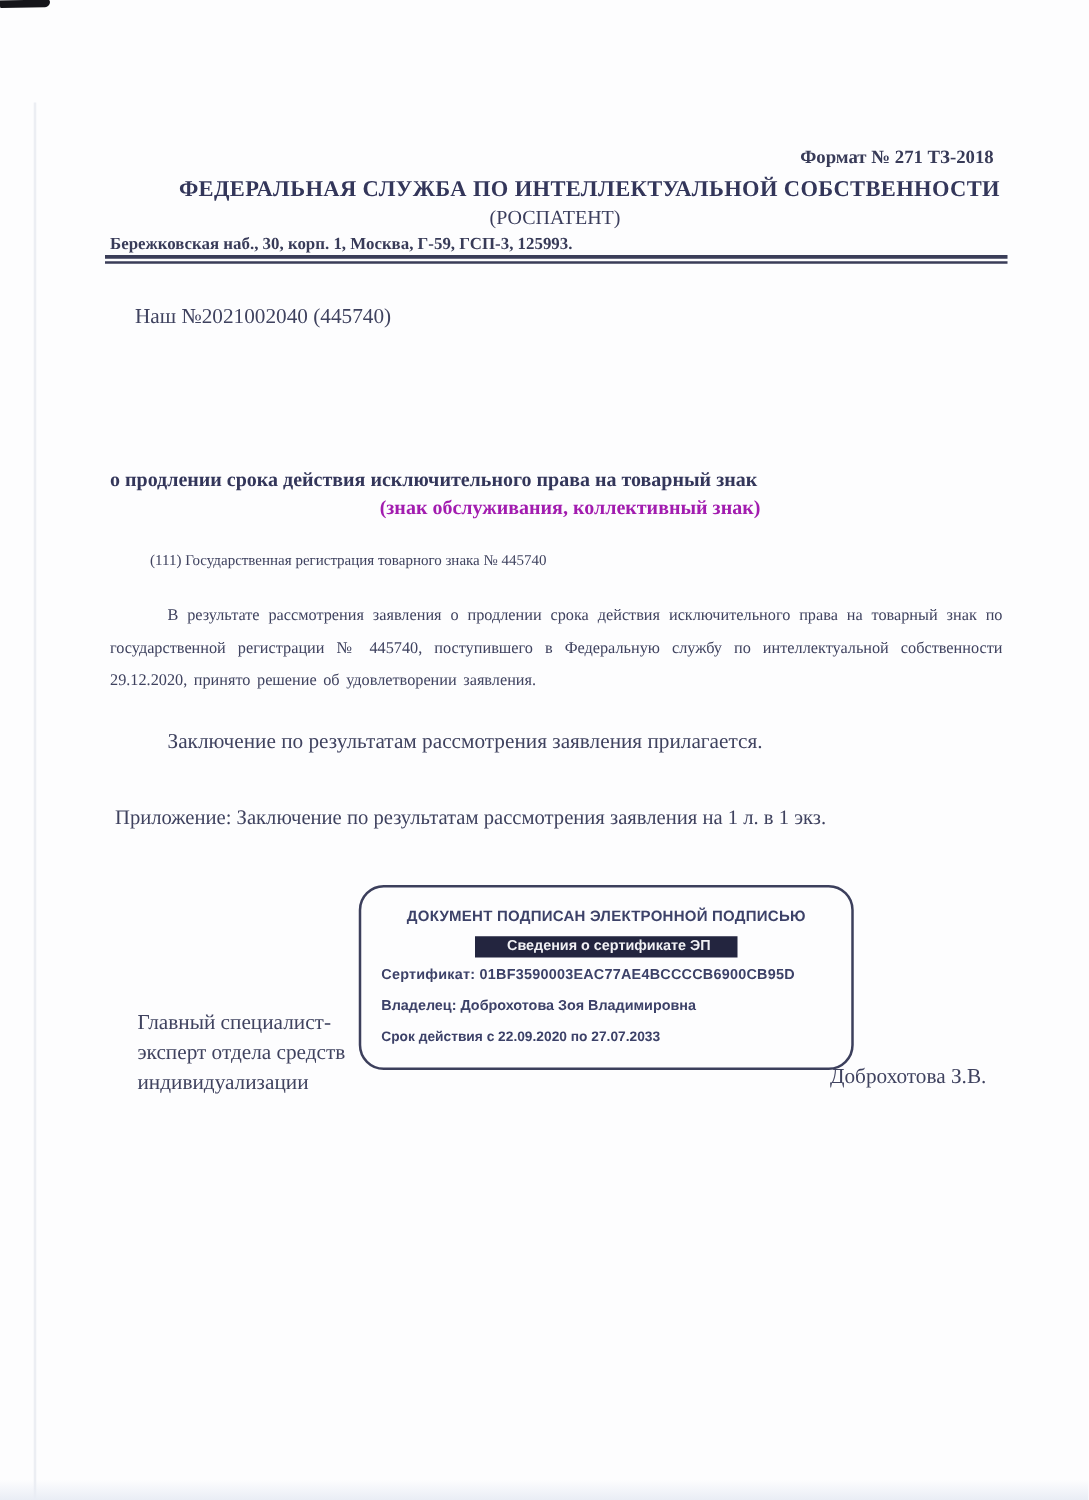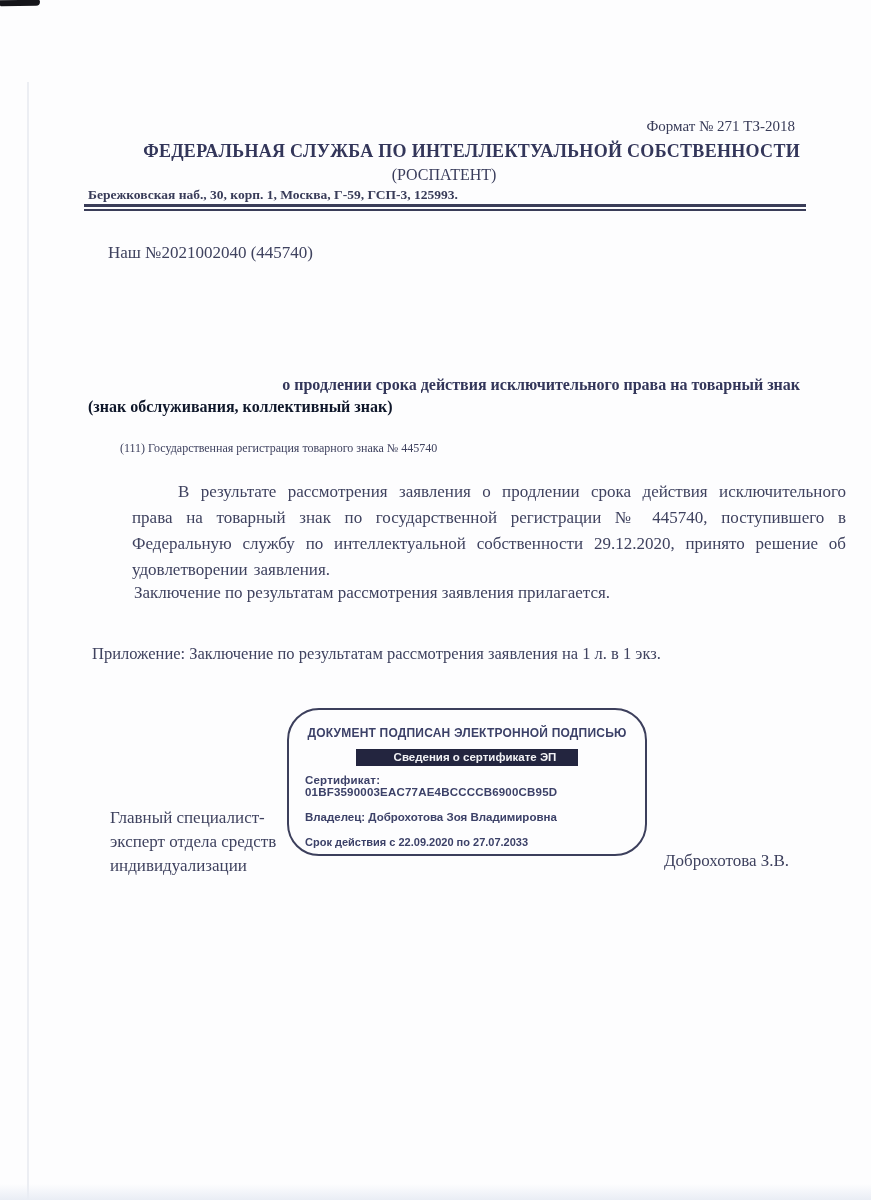--- a/index.html
+++ b/index.html
@@ -35,21 +35,21 @@
     position: absolute;
     left: 0; bottom: 0;
     width: 871px; height: 16px;
     background: linear-gradient(to bottom, rgba(232,236,245,0), #e9edf5);
   }
   
   .format-label {
     position: absolute;
     top: 118px; right: 76px;
     font-size: 15px;
-    font-weight: 400;
+    font-weight: 700;
     color: #383b58;
   }
   .org-title {
     position: absolute;
     top: 141px; left: 88px; width: 712px;
     text-align: right;
     font-size: 18px;
     font-weight: 700;
     letter-spacing: 0.3px;
     color: #33365a;
@@ -88,92 +88,91 @@
     top: 352px; left: 88px; width: 712px;
     text-align: center;
     font-size: 17px;
     font-weight: 700;
     letter-spacing: 2px;
     color: #33365a;
   }
   .notice-sub1 {
     position: absolute;
     top: 376px; left: 88px; width: 712px;
-    text-align: right;
-    font-size: 16px;
-    font-weight: 700;
-    color: #33365a;
-  }
-  .notice-sub2 {
-    position: absolute;
-    top: 398px; left: 88px; width: 712px;
     text-align: left;
     font-size: 16px;
     font-weight: 700;
-    color: #0f172a;
+    color: #33365a;
+  }
+  .notice-sub2 {
+    position: absolute;
+    top: 398px; left: 100px; width: 712px;
+    text-align: center;
+    font-size: 16px;
+    font-weight: 700;
+    color: #a21caf;
   }
   .reg-line {
     position: absolute;
     top: 441px; left: 108px;
     font-size: 12px;
     margin-left: 12px;
   }
   .body-par {
     position: absolute;
     top: 479px; left: 88px; width: 714px;
-    font-size: 17px;
+    font-size: 13px;
     line-height: 26px;
     text-align: justify;
     text-indent: 46px;
     word-spacing: 2px;
-    margin-left: 44px;
   }
   .body-line2 {
     position: absolute;
     top: 560px; left: 134px;
     font-size: 17px;
   }
   .body-line3 {
     position: absolute;
     top: 583px; left: 134px;
     font-size: 17px;
   }
   .attachment {
     position: absolute;
     top: 644px; left: 92px;
     font-size: 16.5px;
   }
   
   .stamp {
     position: absolute;
     top: 708px; left: 287px;
-    width: 360px; height: 148px;
+    width: 396px; height: 148px;
     border: 2.5px solid #3c3f5c;
-    border-radius: 32px;
+    border-radius: 20px;
     background: #fdfdfe;
     box-sizing: border-box;
     font-family: "Liberation Sans", "DejaVu Sans", sans-serif;
     color: #3c4168;
     padding: 16px 16px 0 16px;
   }
   .stamp-title {
     font-size: 12px;
     font-weight: 700;
     text-align: center;
     letter-spacing: 0.2px;
   }
   .stamp-bar {
     margin: 9px auto 8px auto;
     width: 206px;
     background: #23253f;
     color: #f2f2f5;
     font-size: 11.5px;
     font-weight: 700;
     text-align: center;
-    padding: 2px 0 3px 16px;
+    padding: 2px 0 3px 4px;
   }
   .stamp-cert {
     font-size: 11.5px;
     font-weight: 700;
     letter-spacing: 0.2px;
   }
   .stamp-owner {
     margin-top: 13px;
     font-size: 11.5px;
     font-weight: 700;

